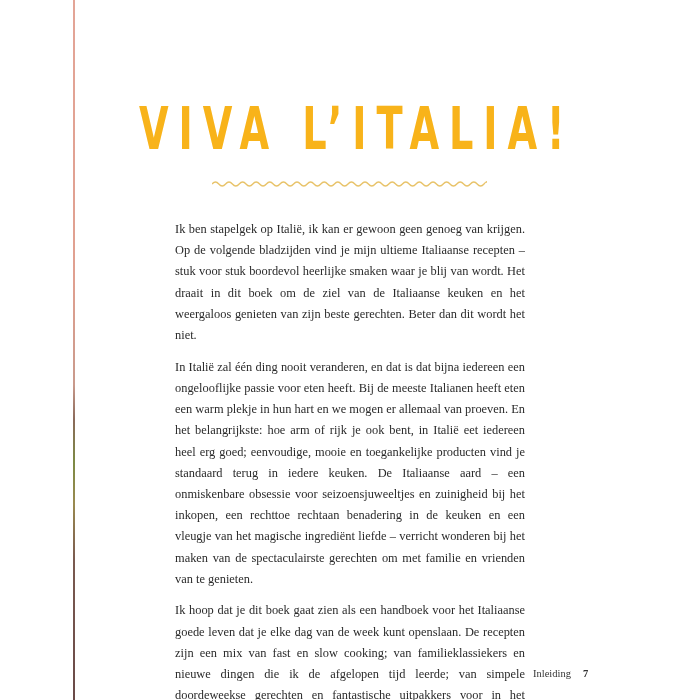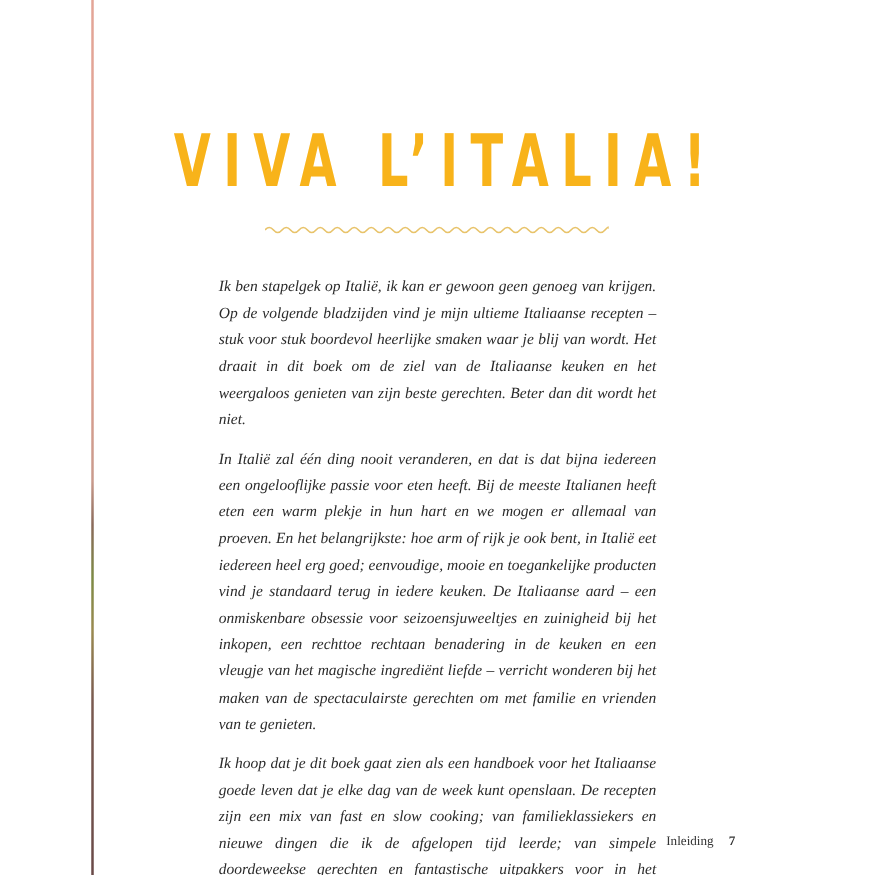--- a/index.html
+++ b/index.html
@@ -59,21 +59,20 @@
       line-height: 21.2px;
       color: #2a2a2a;
       text-align: justify;
       hyphens: manual;
     }
     .body-text p {
       margin: 0 0 10.5px 0;
     }
     .body-text p.last-line-left {
       text-align-last: left;
-      font-style: italic;
     }
     .footer {
       position: absolute;
       top: 668px;
       left: 533px;
       font-size: 10.5px;
       color: #333;
       white-space: nowrap;
     }
     .footer .page-num {

